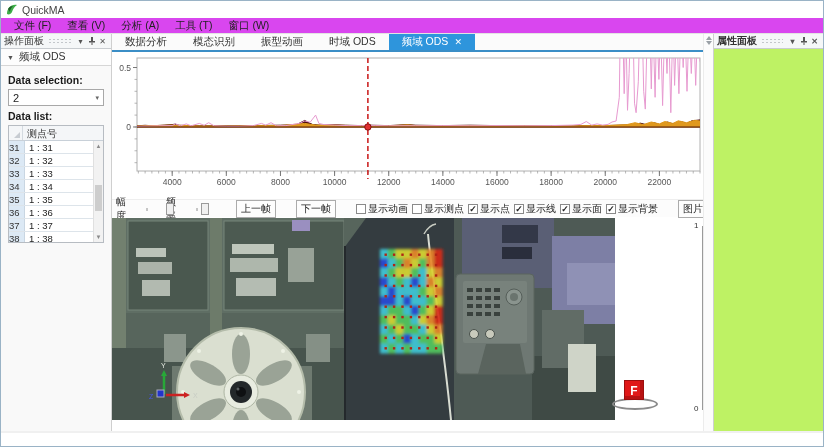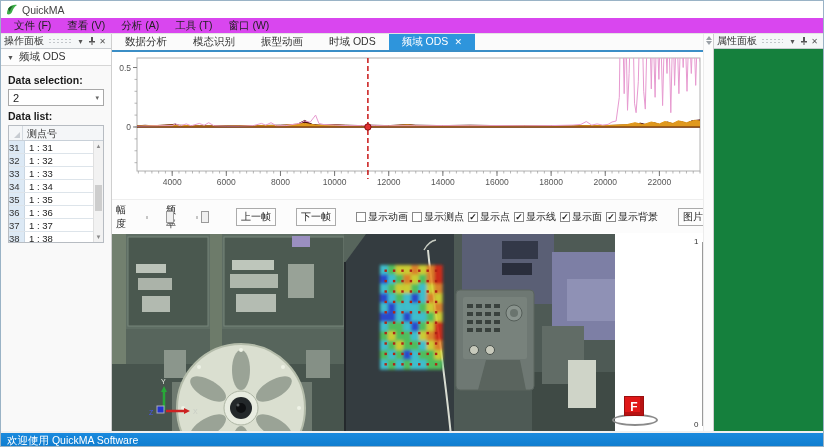--- a/index.html
+++ b/index.html
@@ -12,21 +12,21 @@
   .titlebar .app-title { font-size:10.5px; color:#444; margin-left:4px; }
   .menubar { height:15px; display:flex; align-items:center; background:#d946ef; padding-left:6px; gap:2px; }
   .menu-item { padding:1px 7px; font-size:10.5px; color:#222; cursor:default; }
 
   
   .workspace { display:flex; height:398px; border-top:1px solid #e3e3e3; }
 
   
   .dock-panel { background:#f9f9f9; display:flex; flex-direction:column; }
   .left-panel { width:112px; border-right:1px solid #cfcfcf; }
-  .right-panel { width:111px; border-left:1px solid #cfcfcf; background:#15803d; }
+  .right-panel { width:111px; border-left:1px solid #cfcfcf; background:#bef264;font-weight:bold; }
   .dock-header { height:15px; display:flex; align-items:center; padding:0 3px; background:#f5f7f8;
                  border-bottom:1px solid #c8ccd0; }
   .dock-title { font-size:10px; color:#333; white-space:nowrap; }
   .dock-grip { flex:1; height:7px; margin:0 4px;
                background-image:radial-gradient(#c3c7cb 0.8px, transparent 0.9px);
                background-size:4px 3px; }
   .dock-btn { width:11px; height:11px; display:flex; align-items:center; justify-content:center;
               font-size:8px; color:#555; cursor:default; }
 
   .expander { height:17px; display:flex; align-items:center; gap:5px; padding:0 6px;
@@ -64,21 +64,21 @@
          gap:6px; cursor:default; }
   .tab.active { background:#2e95dc; color:#fff; }
   .tab .close { font-size:9px; line-height:9px; }
   .tab-underline { height:2px; background:#3b8ec6; }
 
   .main-content { flex:1; background:#ffffff; position:relative; overflow:hidden; }
   .chart-title { text-align:center; font-size:13px; font-weight:bold; color:#111; margin-top:7px; }
   #chart-svg { display:block; margin-top:2px; }
 
   
-  .anim-toolbar { height:34px; display:flex; align-items:center; padding:0 2px 0 4px; gap:20px;
+  .anim-toolbar { height:18px; display:flex; align-items:center; padding:0 2px 0 4px; gap:20px;
                   font-size:10px; color:#222; background:#fcfcfc; border-top:1px solid #eee; }
   .slider { width:52px; height:12px; position:relative; }
   .slider .track { position:absolute; left:0; right:0; top:5px; height:3px; background:#e8e8e8;
                    border:1px solid #c6c6c6; }
   .slider .thumb { position:absolute; top:0; width:8px; height:12px; background:#f0f0f0;
                    border:1px solid #9a9a9a; }
   .tb-btn { border:1px solid #ababab; background:#fdfdfd; padding:1px 4px; font-size:10px; color:#222;
             white-space:nowrap; }
   .cb { display:flex; align-items:center; gap:2px; white-space:nowrap; }
   .cb .box { width:10px; height:10px; border:1px solid #8a8a8a; background:#fff; font-size:9px;
@@ -710,16 +710,13 @@
               <rect x="3.5" y="5.5" width="1" height="2.5" fill="#555"></rect>
             </svg>
         </span>
         <span class="dock-btn">✕</span>
       </div>
       <div style="flex:1;"></div>
     </div>
   </div>
 
   <div class="prestatus"></div>
-  <div class="statusbar">
-    <span>欢迎使用 QuickMA Software</span>
-  </div>
 </div>
 
 </body></html>

